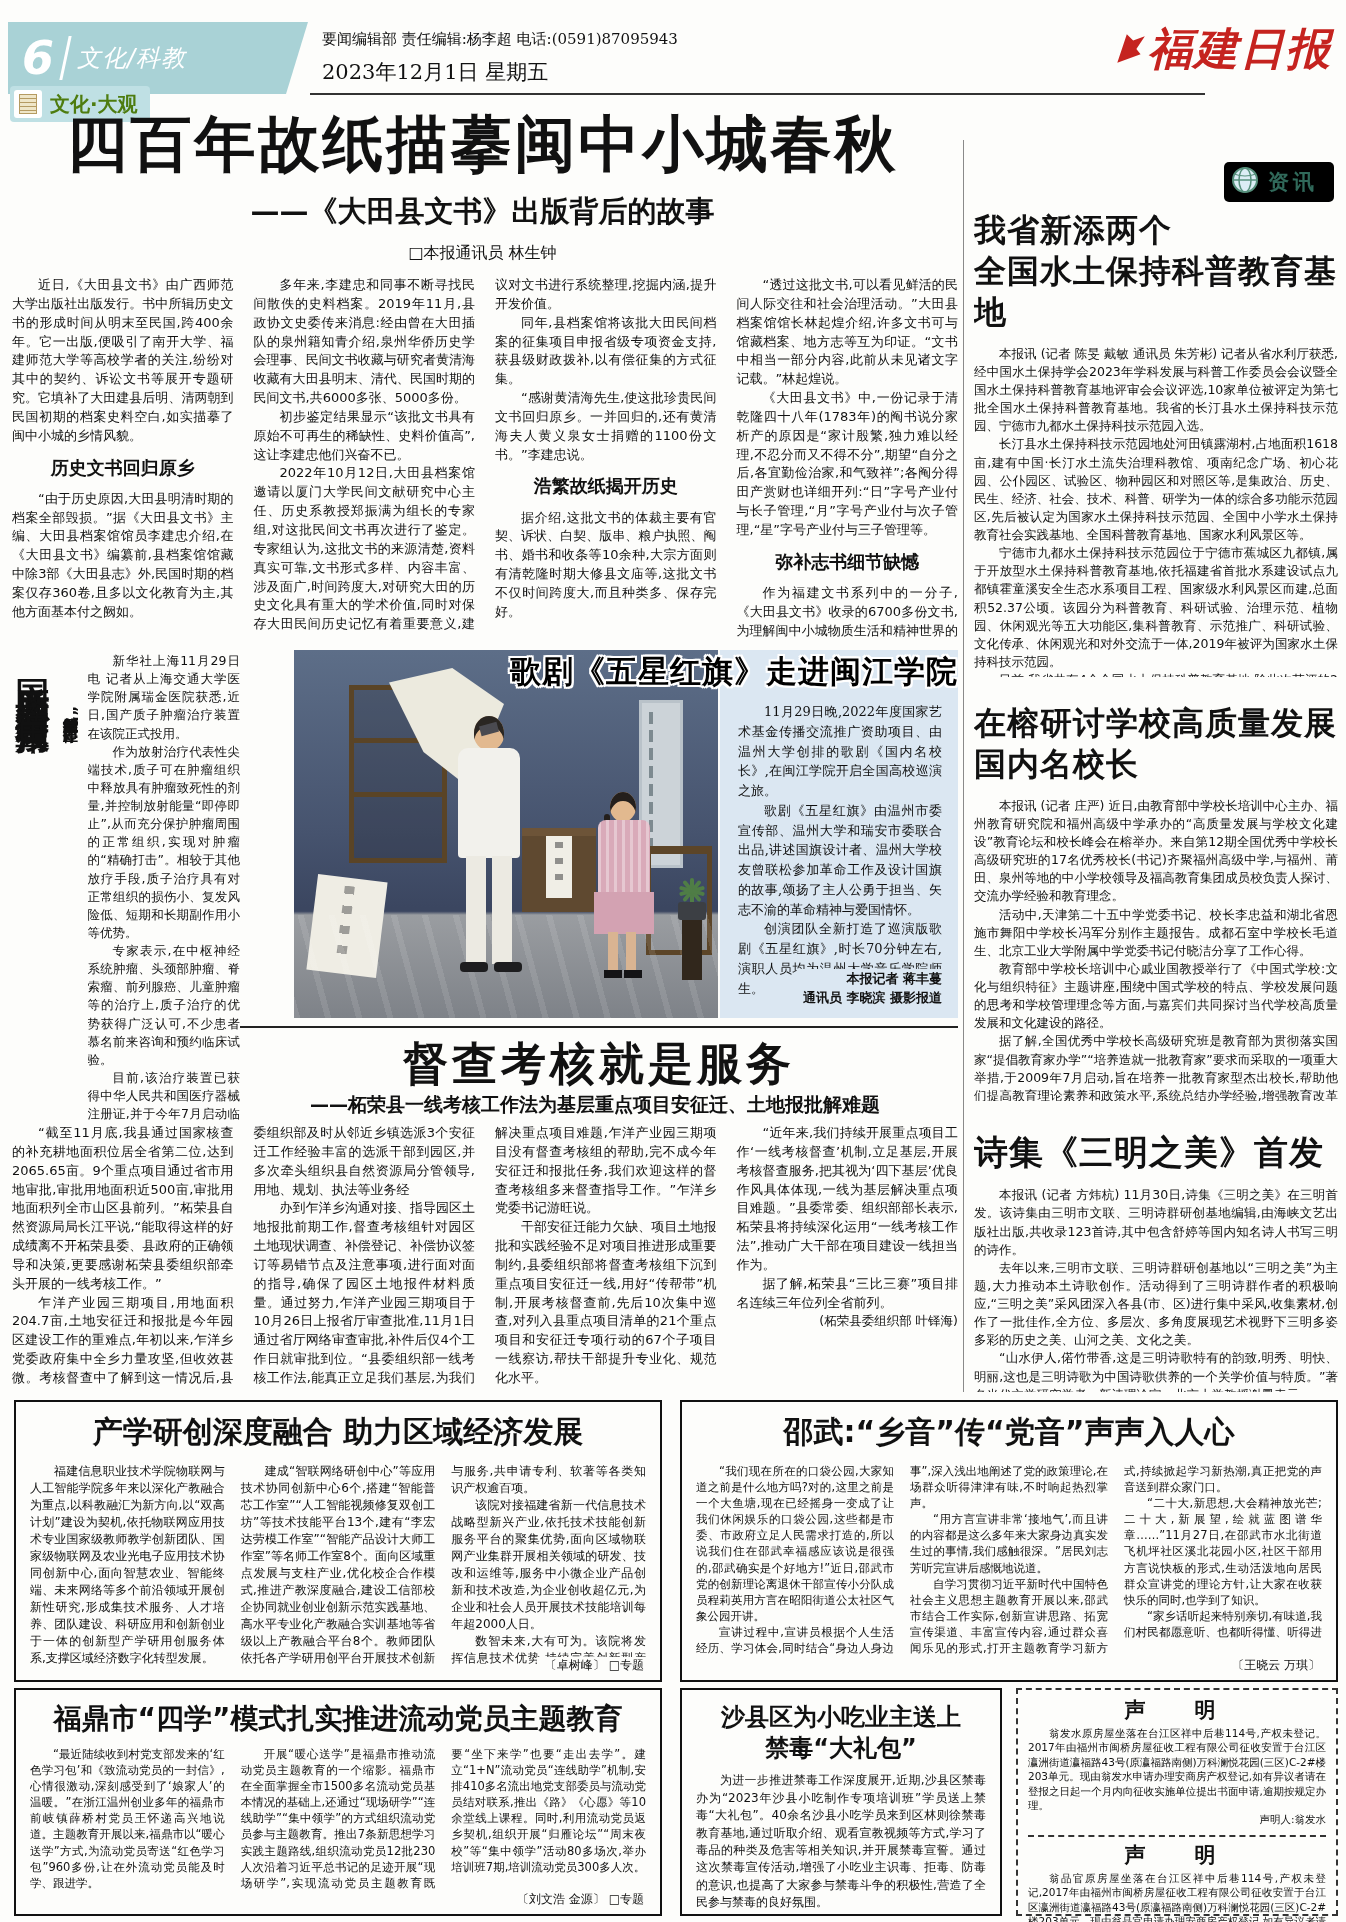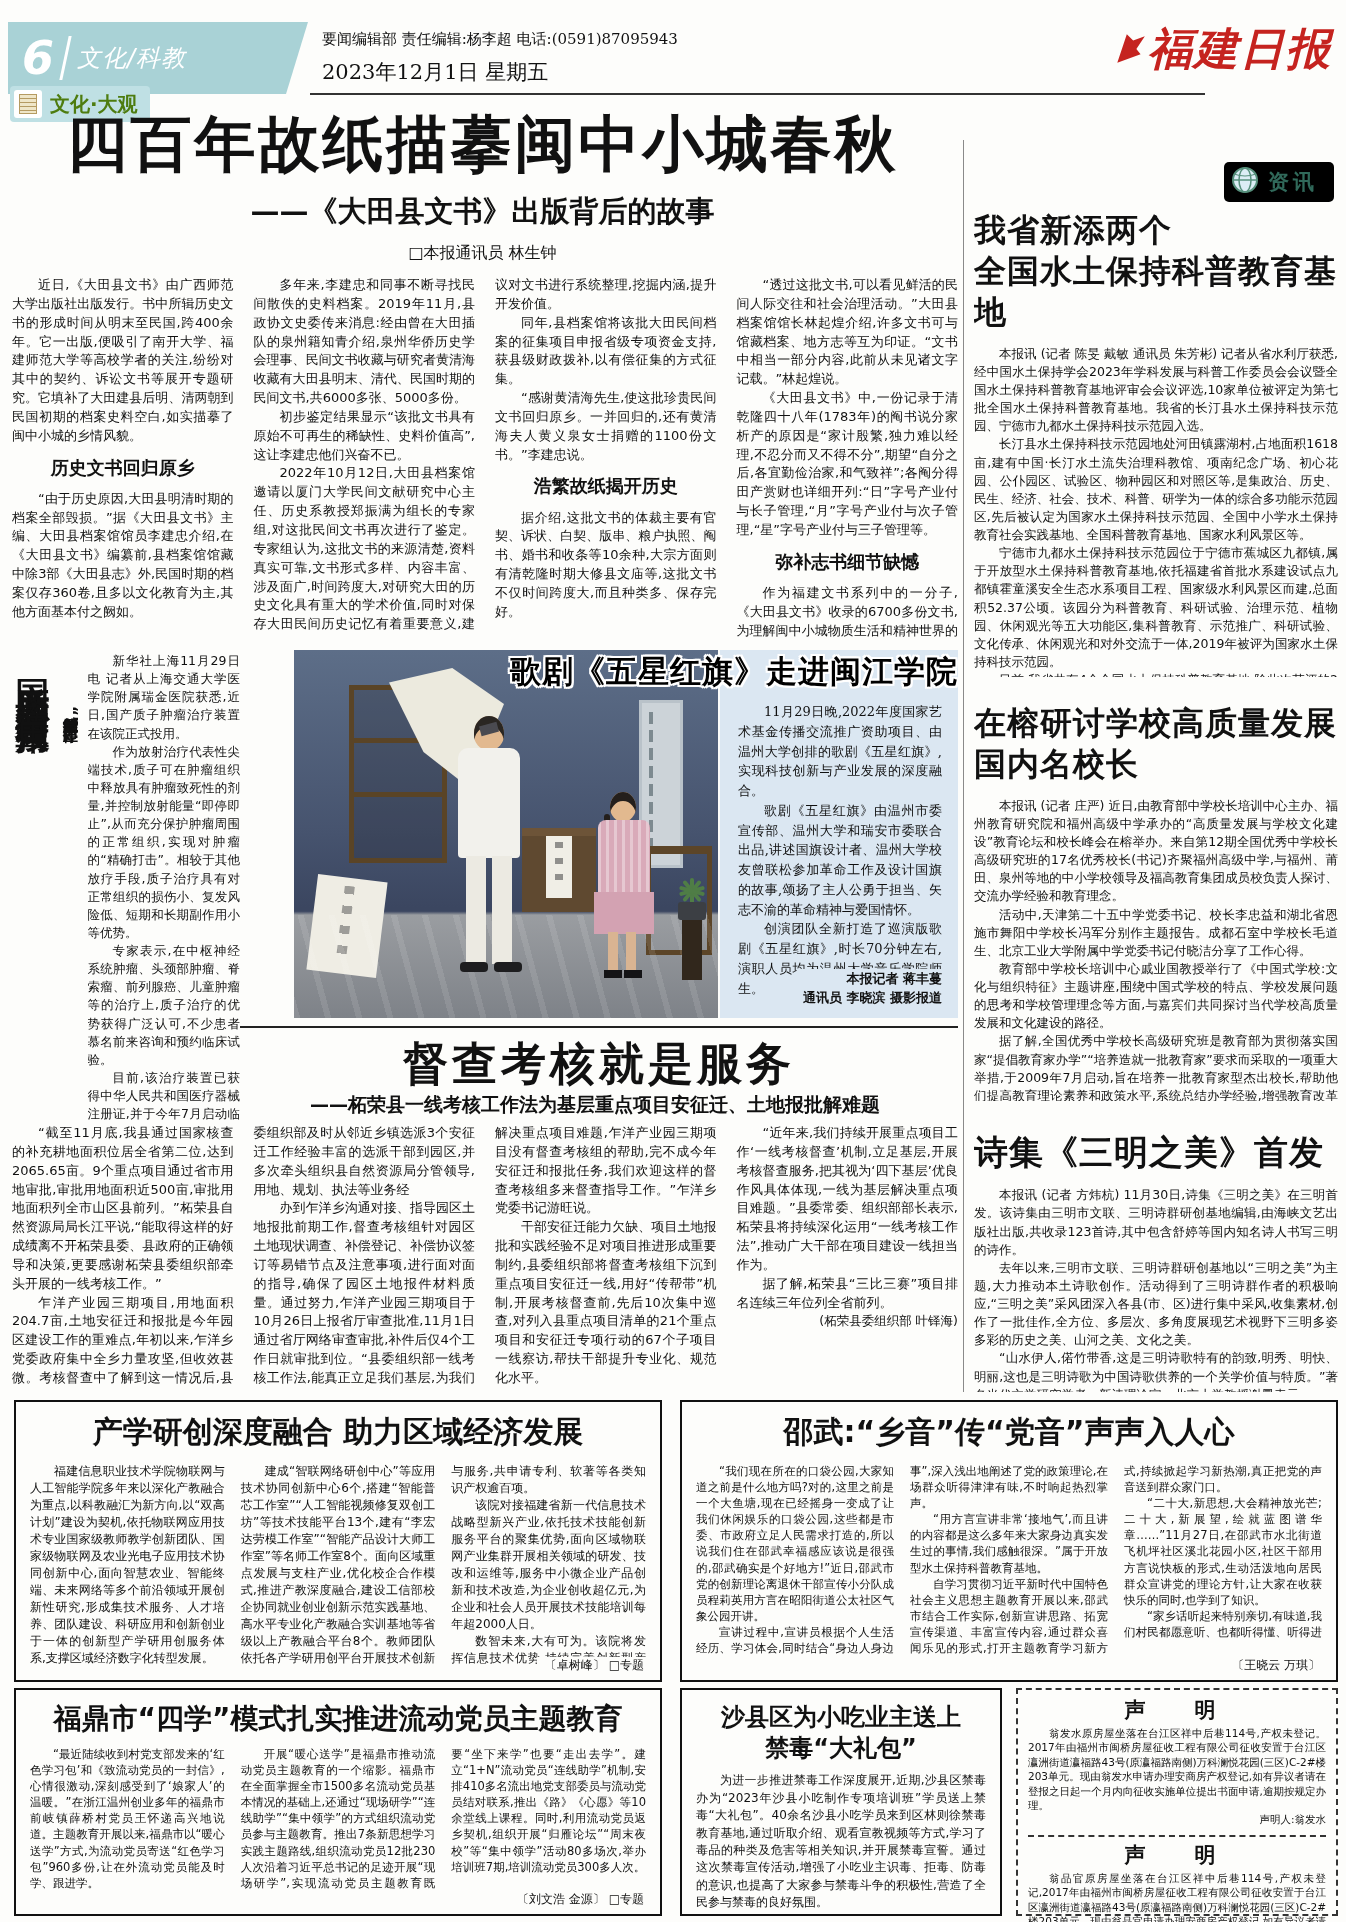--- a/index.html
+++ b/index.html
@@ -257,21 +257,21 @@
         <i></i>
         <i></i>
       </div>
     <div class="ph-pot"></div>
     <div class="ph-stand"></div>
   </div>
 
   <div class="opera-headline">歌剧《五星红旗》走进闽江学院</div>
   <div class="opera-box">
     <div>
-        <div class="c-p">11月29日晚,2022年度国家艺术基金传播交流推广资助项目、由温州大学创排的歌剧《五星红旗》,实现科技创新与产业发展的深度融合。</div>
+        <div class="c-p">11月29日晚,2022年度国家艺术基金传播交流推广资助项目、由温州大学创排的歌剧《国内名校长》,在闽江学院开启全国高校巡演之旅。</div>
         <div class="c-p">歌剧《五星红旗》由温州市委宣传部、温州大学和瑞安市委联合出品,讲述国旗设计者、温州大学校友曾联松参加革命工作及设计国旗的故事,颂扬了主人公勇于担当、矢志不渝的革命精神与爱国情怀。</div>
         <div class="c-p">创演团队全新打造了巡演版歌剧《五星红旗》,时长70分钟左右,演职人员均为温州大学音乐学院师生。</div>
       </div>
     <div class="opera-sig">
         <div>本报记者 蒋丰蔓</div>
         <div>通讯员 李晓滨 摄影报道</div>
       </div>
   </div>
 
   <div class="sup-rule"></div>
@@ -345,21 +345,21 @@
         <div class="c-p">数智未来,大有可为。该院将发挥信息技术优势,持续完善创新型产学研用创服务体系,通过技术服务、人才培养、科研应用、产教融合等方式,实现科技创新与产业发展的深度融合,助力推动福建经济数字化转型发展。</div>
       </div>
     <div class="bsig">〔卓树峰〕  □专题</div>
   </div>
 
   <div class="nbox box-shaowu">
     <div class="bt">邵武:“乡音”传“党音”声声入人心</div>
     <div class="cols">
         <div class="c-p">“我们现在所在的口袋公园,大家知道之前是什么地方吗?对的,这里之前是一个大鱼塘,现在已经摇身一变成了让我们休闲娱乐的口袋公园,这些都是市委、市政府立足人民需求打造的,所以说我们住在邵武幸福感应该说是很强的,邵武确实是个好地方!”近日,邵武市党的创新理论离退休干部宣传小分队成员程莉英用方言在昭阳街道公太社区气象公园开讲。</div>
         <div class="c-p">宣讲过程中,宣讲员根据个人生活经历、学习体会,同时结合“身边人身边事”,深入浅出地阐述了党的政策理论,在场群众听得津津有味,不时响起热烈掌声。</div>
-        <div class="c-p">“用方言宣讲非常‘接地气’,而且讲的内容都是这么多年来大家身边真实发生过的事情,我们感触很深。”属于开放型水土保持科普教育基地。</div>
+        <div class="c-p">“用方言宣讲非常‘接地气’,而且讲的内容都是这么多年来大家身边真实发生过的事情,我们感触很深。”居民刘志芳听完宣讲后感慨地说道。</div>
         <div class="c-p">自学习贯彻习近平新时代中国特色社会主义思想主题教育开展以来,邵武市结合工作实际,创新宣讲思路、拓宽宣传渠道、丰富宣传内容,通过群众喜闻乐见的形式,打开主题教育学习新方式,持续掀起学习新热潮,真正把党的声音送到群众家门口。</div>
         <div class="c-p">“二十大,新思想,大会精神放光芒;二十大,新展望,绘就蓝图谱华章……”11月27日,在邵武市水北街道飞机坪社区溪北花园小区,社区干部用方言说快板的形式,生动活泼地向居民群众宣讲党的理论方针,让大家在收获快乐的同时,也学到了知识。</div>
         <div class="c-p">“家乡话听起来特别亲切,有味道,我们村民都愿意听、也都听得懂、听得进去。”11月24日,在邵武市水北镇故县村文艺汇演现场村民邹大姐说道。</div>
       </div>
     <div class="bsig">〔王晓云 万琪〕</div>
   </div>
 
   <div class="nbox box-fuding">
     <div class="bt">福鼎市“四学”模式扎实推进流动党员主题教育</div>
     <div class="cols">

